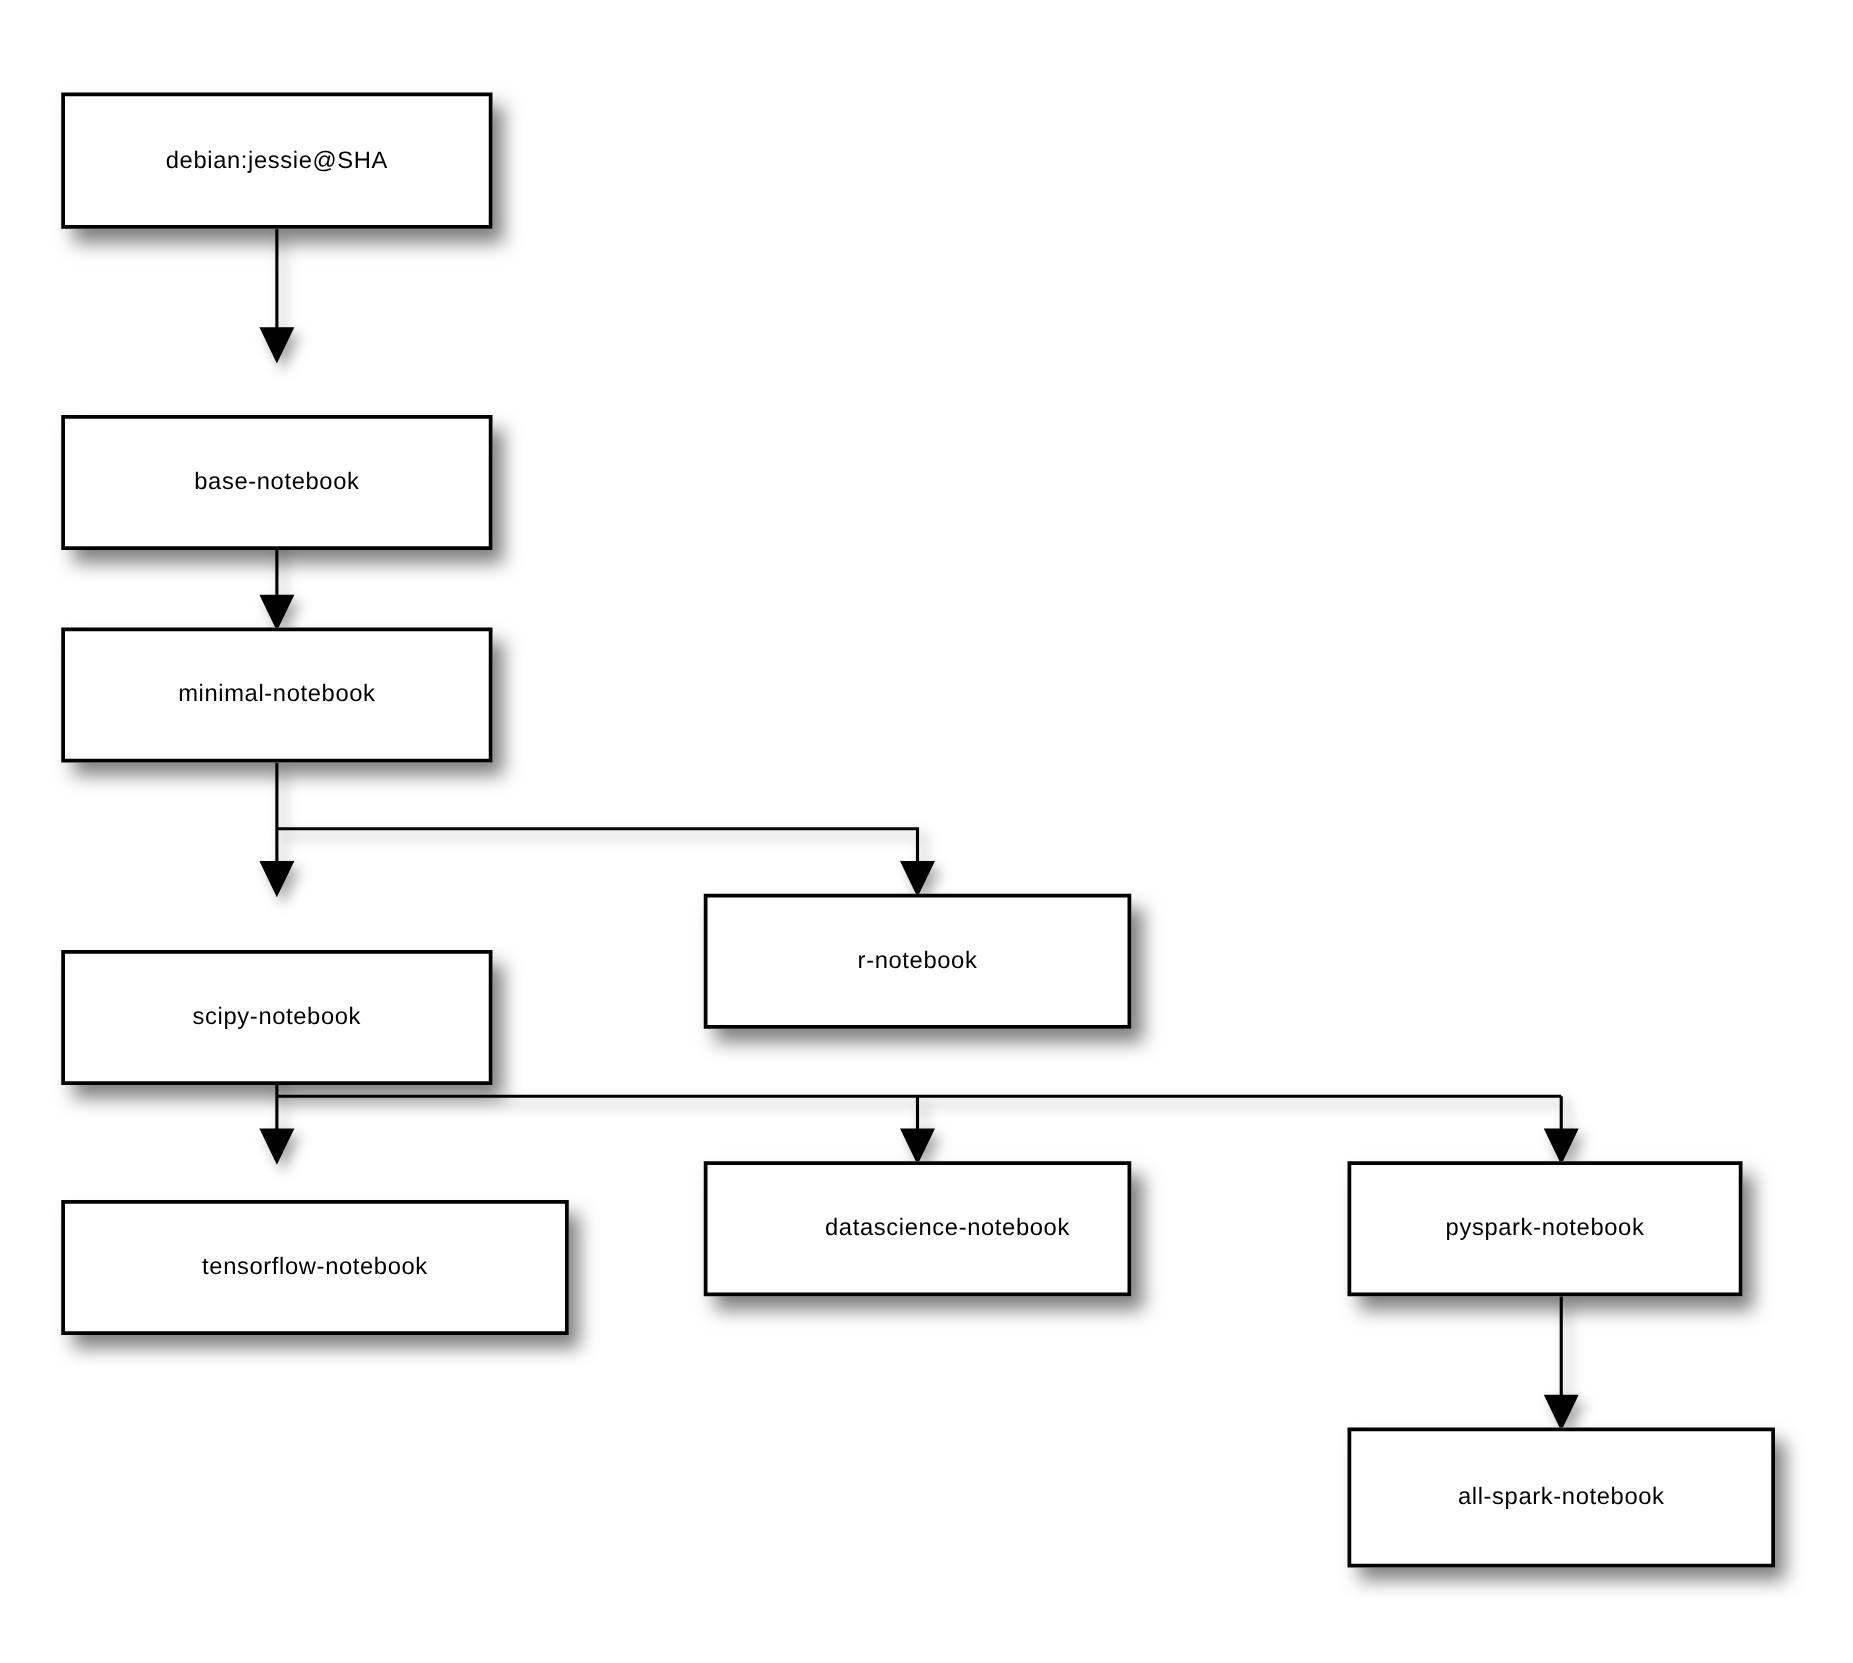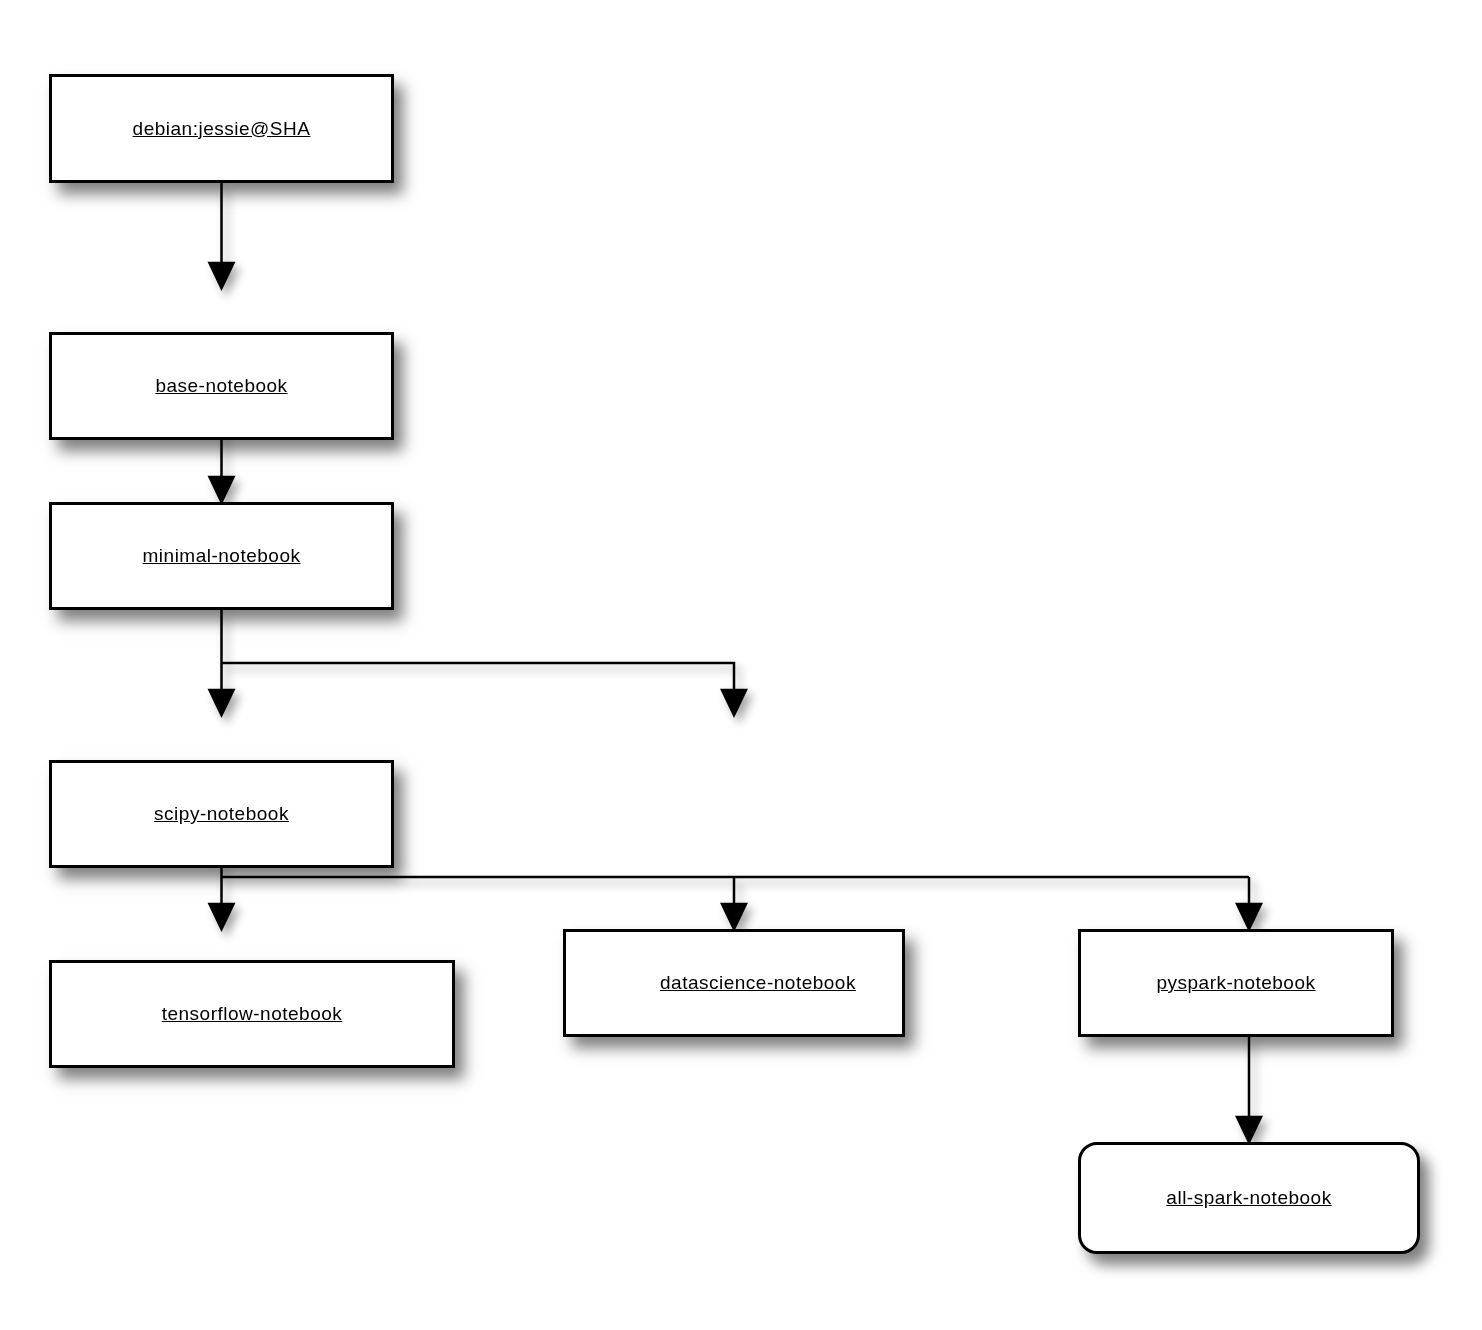--- a/index.html
+++ b/index.html
@@ -24,38 +24,37 @@
   .node {
     position: absolute;
     box-sizing: border-box;
     background: #ffffff;
     border: 3px solid #000000;
     box-shadow: 9px 11px 14px rgba(0,0,0,0.50);
     display: flex;
     align-items: center;
     justify-content: center;
     text-align: right;
-    text-decoration: underline;
   }
   .node .label {
     font-size: 19px;
     letter-spacing: 0.5px;
     color: #000000;
     white-space: nowrap;
   }
   
   #n0 { left: 49px;   top: 74px;   width: 345px; height: 109px; }
   #n1 { left: 49px;   top: 288px;  width: 345px; height: 108px; margin-top: 44px; }
   #n2 { left: 49px;   top: 502px;  width: 345px; height: 108px; }
   #n3 { left: 49px;   top: 715px;  width: 345px; height: 108px; margin-top: 45px; }
   #n4 { left: 563px;  top: 715px;  width: 342px; height: 108px; }
   #n5 { left: 49px;   top: 960px;  width: 406px; height: 108px; }
   #n6 { left: 563px;  top: 929px;  width: 342px; height: 108px; padding-left: 48px; }
   #n7 { left: 1078px; top: 929px;  width: 316px; height: 108px; }
-  #n8 { left: 1078px; top: 1142px; width: 342px; height: 112px; border-radius: 19px; }
+  #n8 { left: 1078px; top: 1142px; width: 342px; height: 112px; }
 </style>
 </head>
 <body>
 
 <div id="canvas">
 
   <svg id="edge-layer" width="1482" height="1330" viewBox="0 0 1482 1330" stroke="#000000" fill="#000000" stroke-width="2.5">
 
     <g>
       <path d="M221.5 183 L221.5 264"></path>
@@ -99,20 +98,23 @@
   </div>
 
   <div class="node" id="n2">
     <span class="label">minimal-notebook</span>
   </div>
 
   <div class="node" id="n3">
     <span class="label">scipy-notebook</span>
   </div>
 
+  <div class="node" id="n4">
+    <span class="label">r-notebook</span>
+  </div>
 
   <div class="node" id="n5">
     <span class="label">tensorflow-notebook</span>
   </div>
 
   <div class="node" id="n6">
     <span class="label">datascience-notebook</span>
   </div>
 
   <div class="node" id="n7">

